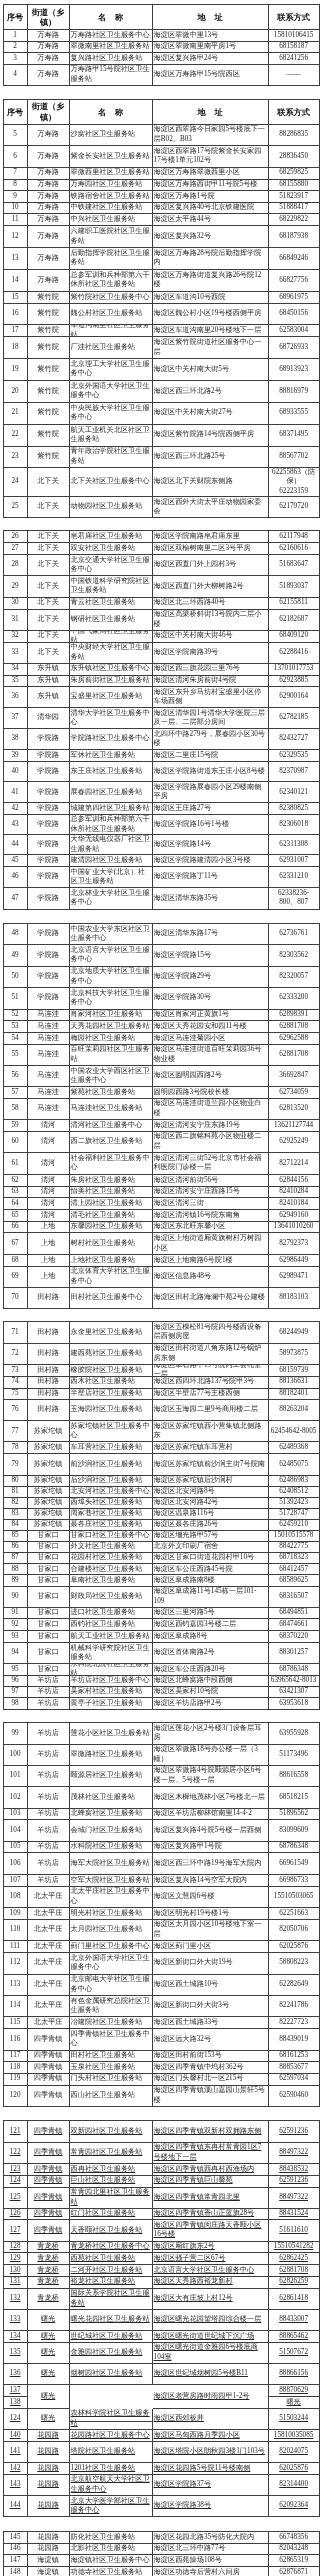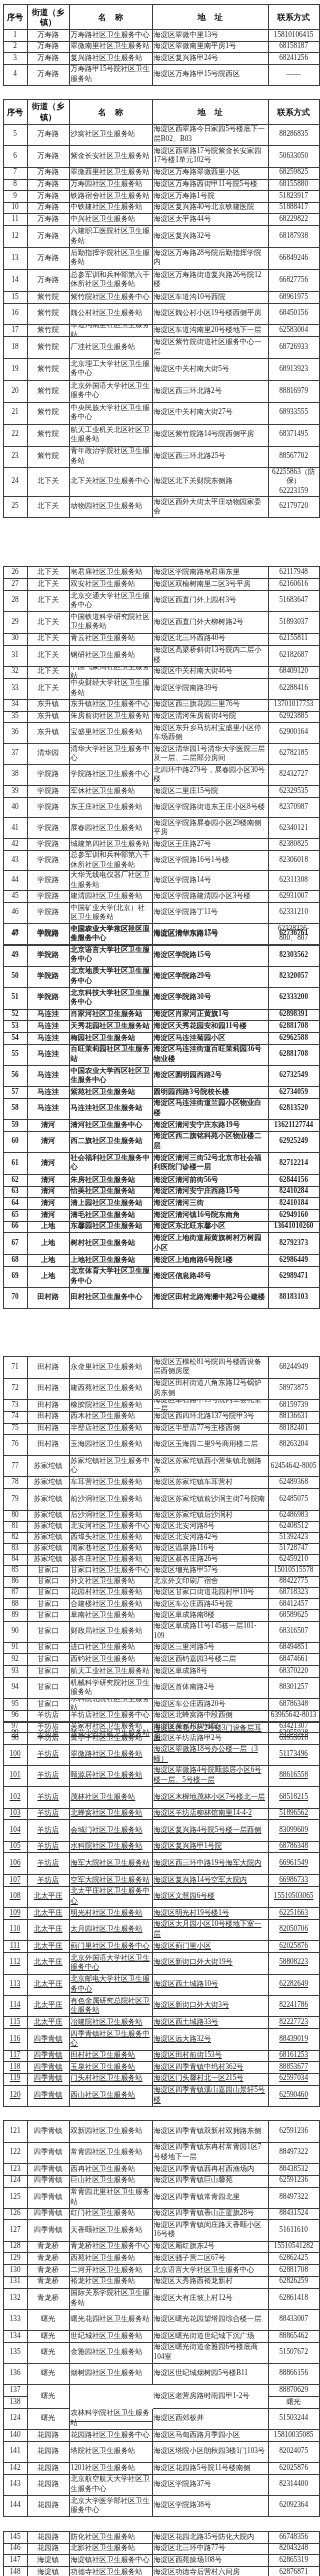--- a/index.html
+++ b/index.html
@@ -116,21 +116,21 @@
           <span>海淀区西翠路今日家园5号楼底下一层B02、B03</span>
         </div><div class="c c5"><span>88286835</span></div></div>
       <div class="row"><div class="c c1">
           <span>6</span>
         </div><div class="c c2">
           <span>万寿路</span>
         </div><div class="c c3">
           <span>紫金长安社区卫生服务站</span>
         </div><div class="c c4">
           <span>海淀区西翠路17号院紫金长安家园17号楼1单元102号</span>
-        </div><div class="c c5"><span>50633050</span></div></div>
+        </div><div class="c c5"><span>28836450</span></div></div>
       <div class="row"><div class="c c1">
           <span>7</span>
         </div><div class="c c2">
           <span>万寿路</span>
         </div><div class="c c3">
           <span>翠微西里社区卫生服务站</span>
         </div><div class="c c4">
           <span>海淀区万寿路翠微西里小区</span>
         </div><div class="c c5"><span>68259825</span></div></div>
       <div class="row"><div class="c c1">
@@ -290,21 +290,21 @@
       <div class="row"><div class="c c1">
           <span>25</span>
         </div><div class="c c2">
           <span>北下关</span>
         </div><div class="c c3">
           <span>动物园社区卫生服务站</span>
         </div><div class="c c4">
           <span>海淀区西外大街太平庄动物园家委会</span>
         </div><div class="c c5"><span>62179720</span></div></div>
     </div>
-    <div class="grid" style="top: 530px; grid-template-rows: 12px 12px 21.3px 21.4px 12px 21px 12px 21px 12px 11.6px 20.6px 21.3px 21px 11.7px 20.6px 21px 11.7px 20px 20px 12px 21px 21.4px; margin-top: 36px;">
+    <div class="grid" style="top: 530px; grid-template-rows: 12px 12px 21.3px 21.4px 12px 21px 12px 21px 12px 11.6px 20.6px 21.3px 21px 11.7px 20.6px 21px 11.7px 20px 20px 12px 21px 21.4px;">
       <div class="row"><div class="c c1">
           <span>26</span>
         </div><div class="c c2">
           <span>北下关</span>
         </div><div class="c c3">
           <span>皂君庙社区卫生服务站</span>
         </div><div class="c c4">
           <span>海淀区学院南路皂君庙东里</span>
         </div><div class="c c5"><span>62117948</span></div></div>
       <div class="row"><div class="c c1">
@@ -490,21 +490,21 @@
       <div class="row"><div class="c c1">
           <span>47</span>
         </div><div class="c c2">
           <span>学院路</span>
         </div><div class="c c3">
           <span>北京林业大学社区卫生服务中心</span>
         </div><div class="c c4">
           <span>海淀区清华东路35号</span>
         </div><div class="c c5"><span>62338236-800、807</span></div></div>
     </div>
-    <div class="grid" style="top: 923px; grid-template-rows: 21px 21.6px 21px 22px 11.7px 11.7px 11.6px 21.3px 21.4px 11.7px 21px 12px 21px 22px 11.7px 11.7px 11.6px 12px 11.5px 21.6px 11.5px 21.6px 20.5px; font-weight: bold;">
+    <div class="grid" style="top: 923px; grid-template-rows: 21px 21.6px 21px 22px 11.7px 11.7px 11.6px 21.3px 21.4px 11.7px 21px 12px 21px 22px 11.7px 11.7px 11.6px 12px 11.5px 21.6px 11.5px 21.6px 20.5px;">
       <div class="row"><div class="c c1">
           <span>48</span>
         </div><div class="c c2">
           <span>学院路</span>
         </div><div class="c c3">
           <span>中国农业大学东区社区卫生服务中心</span>
         </div><div class="c c4">
           <span>海淀区清华东路17号</span>
         </div><div class="c c5"><span>62736761</span></div></div>
       <div class="row"><div class="c c1">
@@ -571,21 +571,21 @@
           <span>海淀区马连洼街道百旺茉莉园36号物业楼</span>
         </div><div class="c c5"><span>62881708</span></div></div>
       <div class="row"><div class="c c1">
           <span>56</span>
         </div><div class="c c2">
           <span>马连洼</span>
         </div><div class="c c3">
           <span>中国农业大学西区社区卫生服务中心</span>
         </div><div class="c c4">
           <span>海淀区圆明园西路2号</span>
-        </div><div class="c c5"><span>62732549</span></div></div>
+        </div><div class="c c5"><span>36692847</span></div></div>
       <div class="row"><div class="c c1">
           <span>57</span>
         </div><div class="c c2">
           <span>马连洼</span>
         </div><div class="c c3">
           <span>紫苑社区卫生服务站</span>
         </div><div class="c c4">
           <span>圆明园西路3号院校长楼</span>
         </div><div class="c c5"><span>62734059</span></div></div>
       <div class="row"><div class="c c1">
@@ -699,21 +699,21 @@
       <div class="row"><div class="c c1">
           <span>70</span>
         </div><div class="c c2">
           <span>田村路</span>
         </div><div class="c c3">
           <span>田村社区卫生服务中心</span>
         </div><div class="c c4">
           <span>海淀区田村北路海澜中苑2号公建楼</span>
         </div><div class="c c5"><span>88183103</span></div></div>
     </div>
-    <div class="grid" style="top: 1356px; grid-template-rows: 21.5px 21.6px 11.5px 12px 11px 21.6px 21.3px 11.6px 21.5px 11px 11.2px 11.2px 11px 11px 11px 11px 11.3px 11.2px 11.3px 21px 11.7px 11.5px 12px 21.3px 11.3px 11px 11.7px 11.7px;">
+    <div class="grid" style="top: 1321px; grid-template-rows: 21.5px 21.6px 11.5px 12px 11px 21.6px 21.3px 11.6px 21.5px 11px 11.2px 11.2px 11px 11px 11px 11px 11.3px 11.2px 11.3px 21px 11.7px 11.5px 12px 21.3px 11.3px 11px 11.7px 11.7px;">
       <div class="row"><div class="c c1">
           <span>71</span>
         </div><div class="c c2">
           <span>田村路</span>
         </div><div class="c c3">
           <span>永金里社区卫生服务站</span>
         </div><div class="c c4">
           <span>海淀区五棵松81号院四号楼西设备层西侧房屋</span>
         </div><div class="c c5"><span>68244949</span></div></div>
       <div class="row"><div class="c c1">
@@ -953,21 +953,21 @@
       <div class="row"><div class="c c1">
           <span>98</span>
         </div><div class="c c2">
           <span>羊坊店</span>
         </div><div class="c c3">
           <span>黄亭子社区卫生服务站</span>
         </div><div class="c c4">
           <span>海淀区羊坊店路甲2号</span>
         </div><div class="c c5"><span>63953618</span></div></div>
     </div>
-    <div class="grid" style="top: 1722px; grid-template-rows: 21.5px 21px 21.5px 21.5px 11.5px 21.5px 11.5px 22px 11.7px 21.6px 11.3px 21.5px 11.5px 22px 21.3px 21.4px 12px 21.3px 11.6px 11.7px 11.7px 21px; text-decoration: underline;">
+    <div class="grid" style="top: 1722px; grid-template-rows: 21.5px 21px 21.5px 21.5px 11.5px 21.5px 11.5px 22px 11.7px 21.6px 11.3px 21.5px 11.5px 22px 21.3px 21.4px 12px 21.3px 11.6px 11.7px 11.7px 21px;">
       <div class="row"><div class="c c1">
           <span>99</span>
         </div><div class="c c2">
           <span>羊坊店</span>
         </div><div class="c c3">
           <span>莲花小区社区卫生服务站</span>
         </div><div class="c c4">
           <span>海淀区莲花小区2号楼3门设备层耳房</span>
         </div><div class="c c5"><span>63955928</span></div></div>
       <div class="row"><div class="c c1">
@@ -1153,21 +1153,21 @@
       <div class="row"><div class="c c1">
           <span>120</span>
         </div><div class="c c2">
           <span>四季青镇</span>
         </div><div class="c c3">
           <span>西山社区卫生服务站</span>
         </div><div class="c c4">
           <span>海淀区四季青镇溪山嘉园山景轩5号楼</span>
         </div><div class="c c5"><span>62590460</span></div></div>
     </div>
-    <div class="grid" style="top: 2120px; grid-template-rows: 21.5px 21.5px 11.5px 12px 21px 11.7px 21.6px 11.5px 11.7px 11.7px 12px 21px 21.6px 11.7px 21px 21px 12px 11.7px 21.5px 11.5px 21.5px 11.6px 21.5px 21px;">
+    <div class="grid" style="top: 2120px; grid-template-rows: 21.5px 21.5px 11.5px 12px 21px 11.7px 21.6px 11.5px 11.7px 11.7px 12px 21px 21.6px 11.7px 21px 21px 12px 11.7px 21.5px 11.5px 21.5px 11.6px 21.5px 21px; text-decoration: underline;">
       <div class="row"><div class="c c1">
           <span>121</span>
         </div><div class="c c2">
           <span>四季青镇</span>
         </div><div class="c c3">
           <span>双新园社区卫生服务站</span>
         </div><div class="c c4">
           <span>海淀区四季青镇双新村双拥路东侧</span>
         </div><div class="c c5"><span>62591236</span></div></div>
       <div class="row"><div class="c c1">

